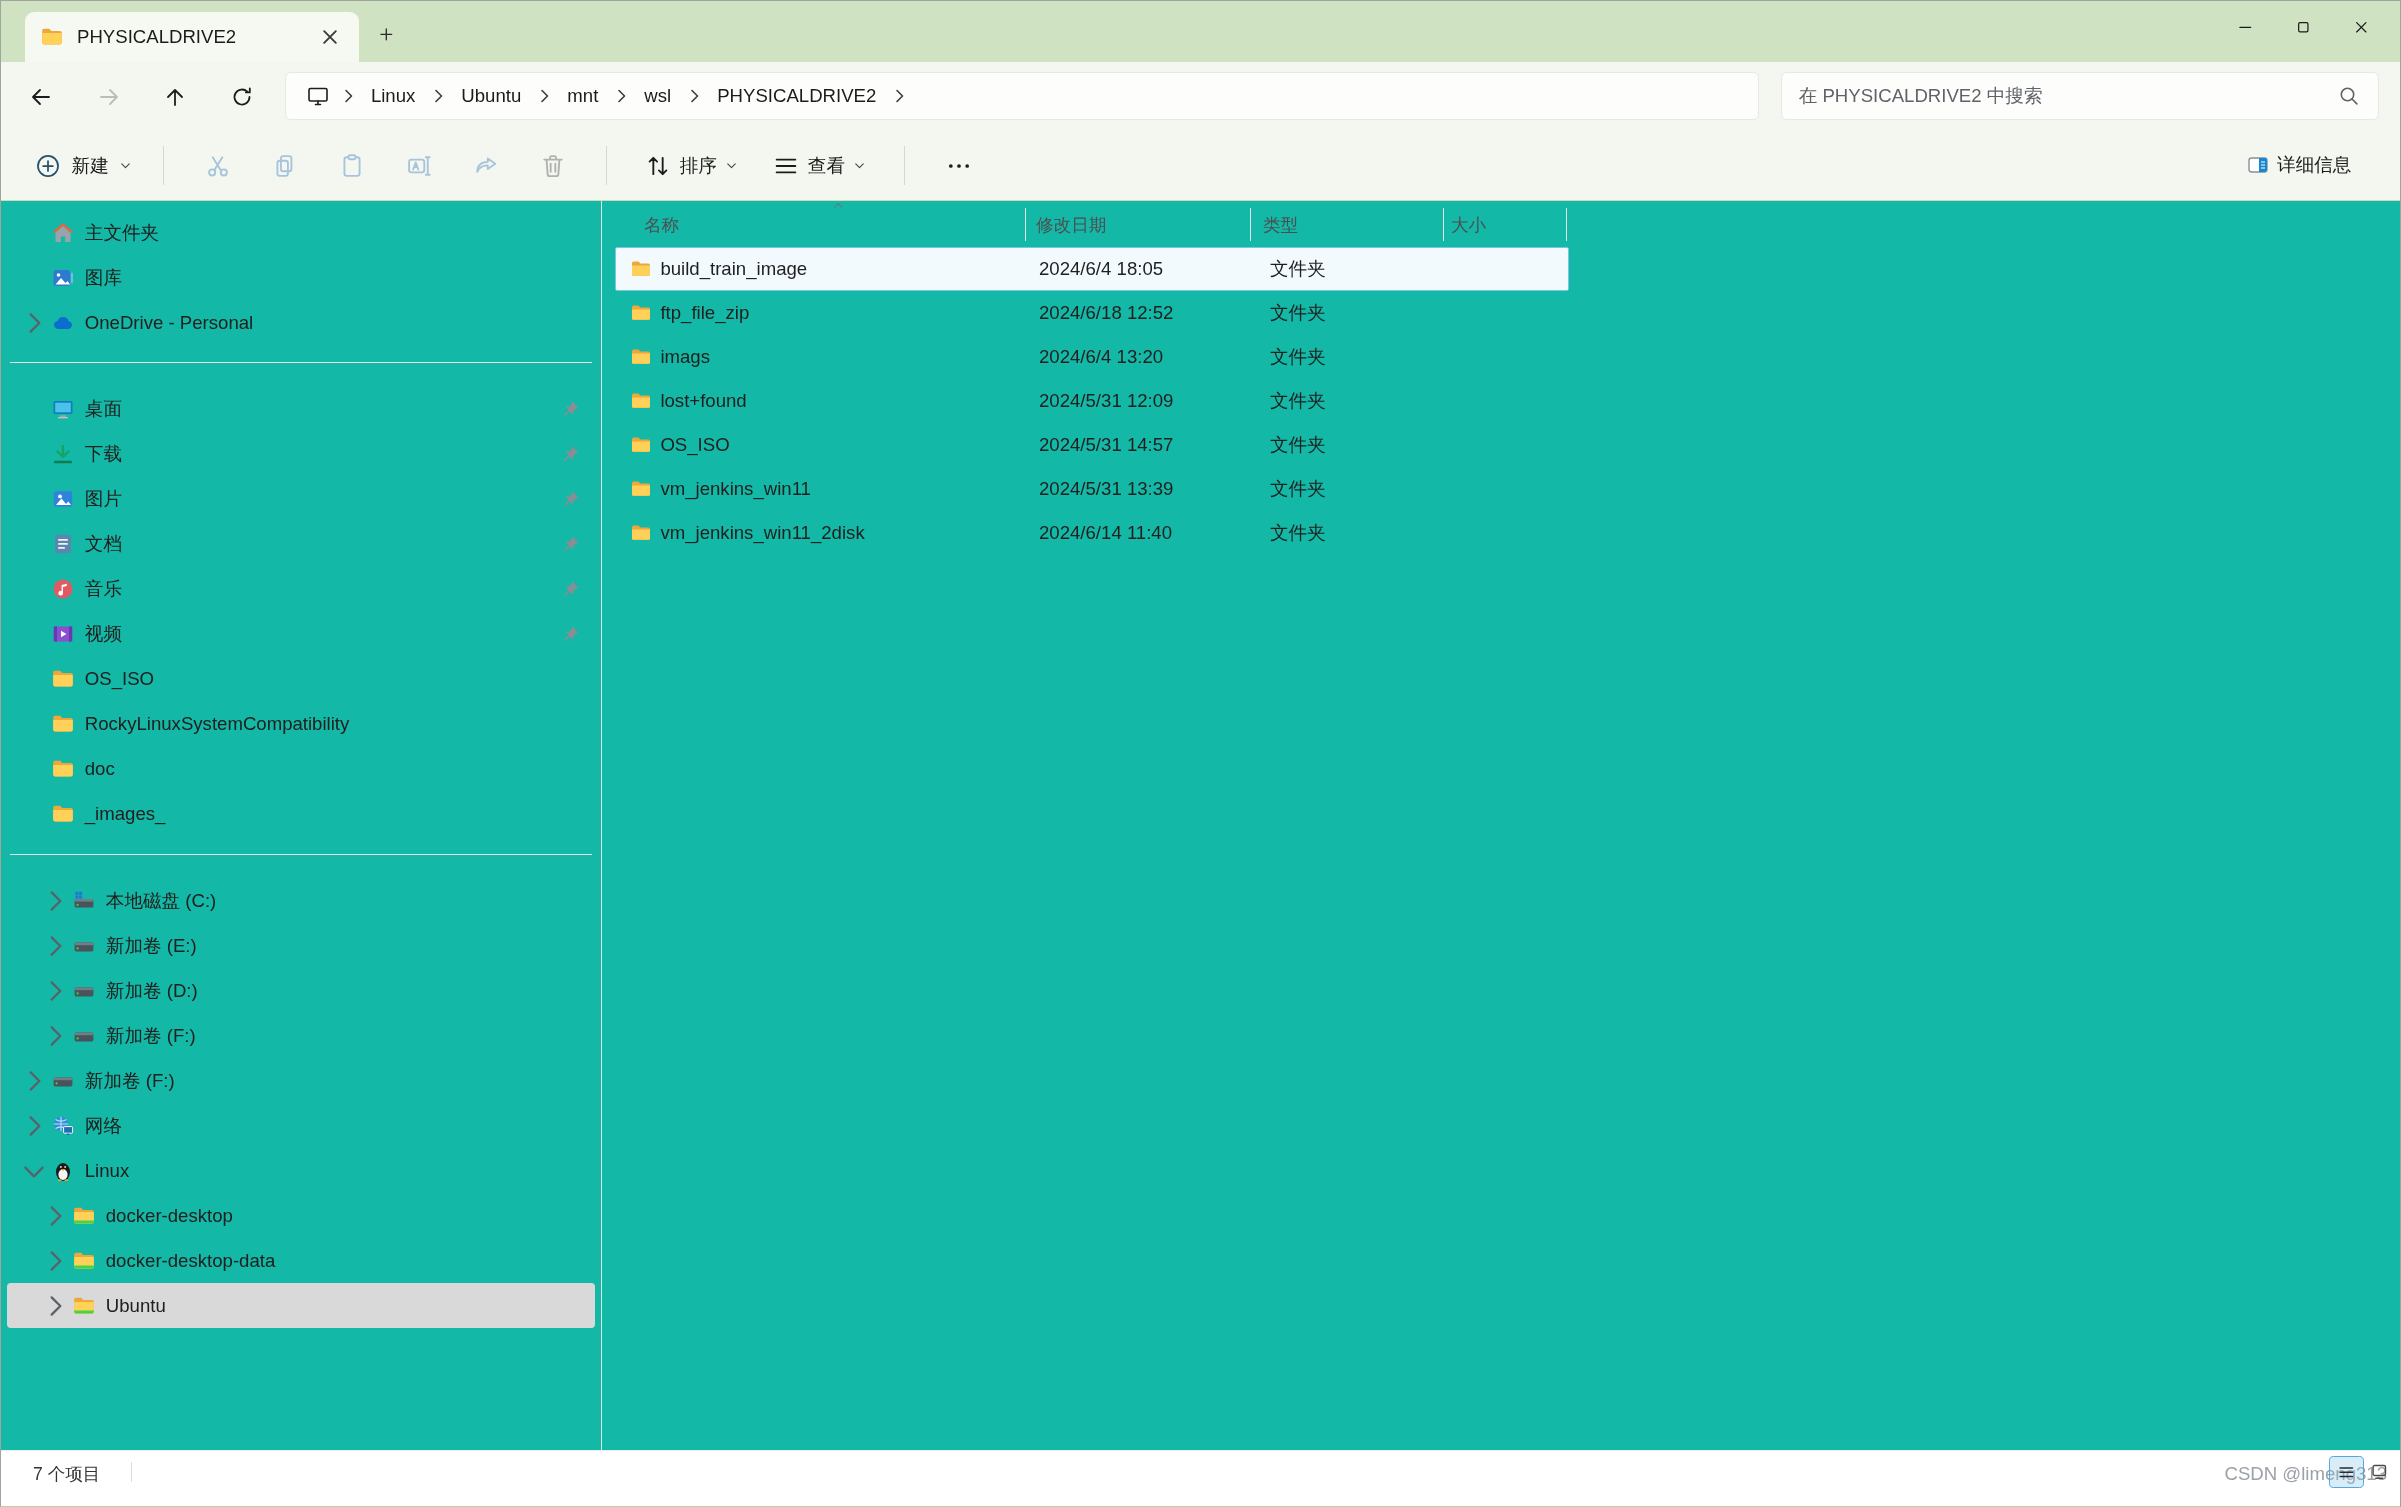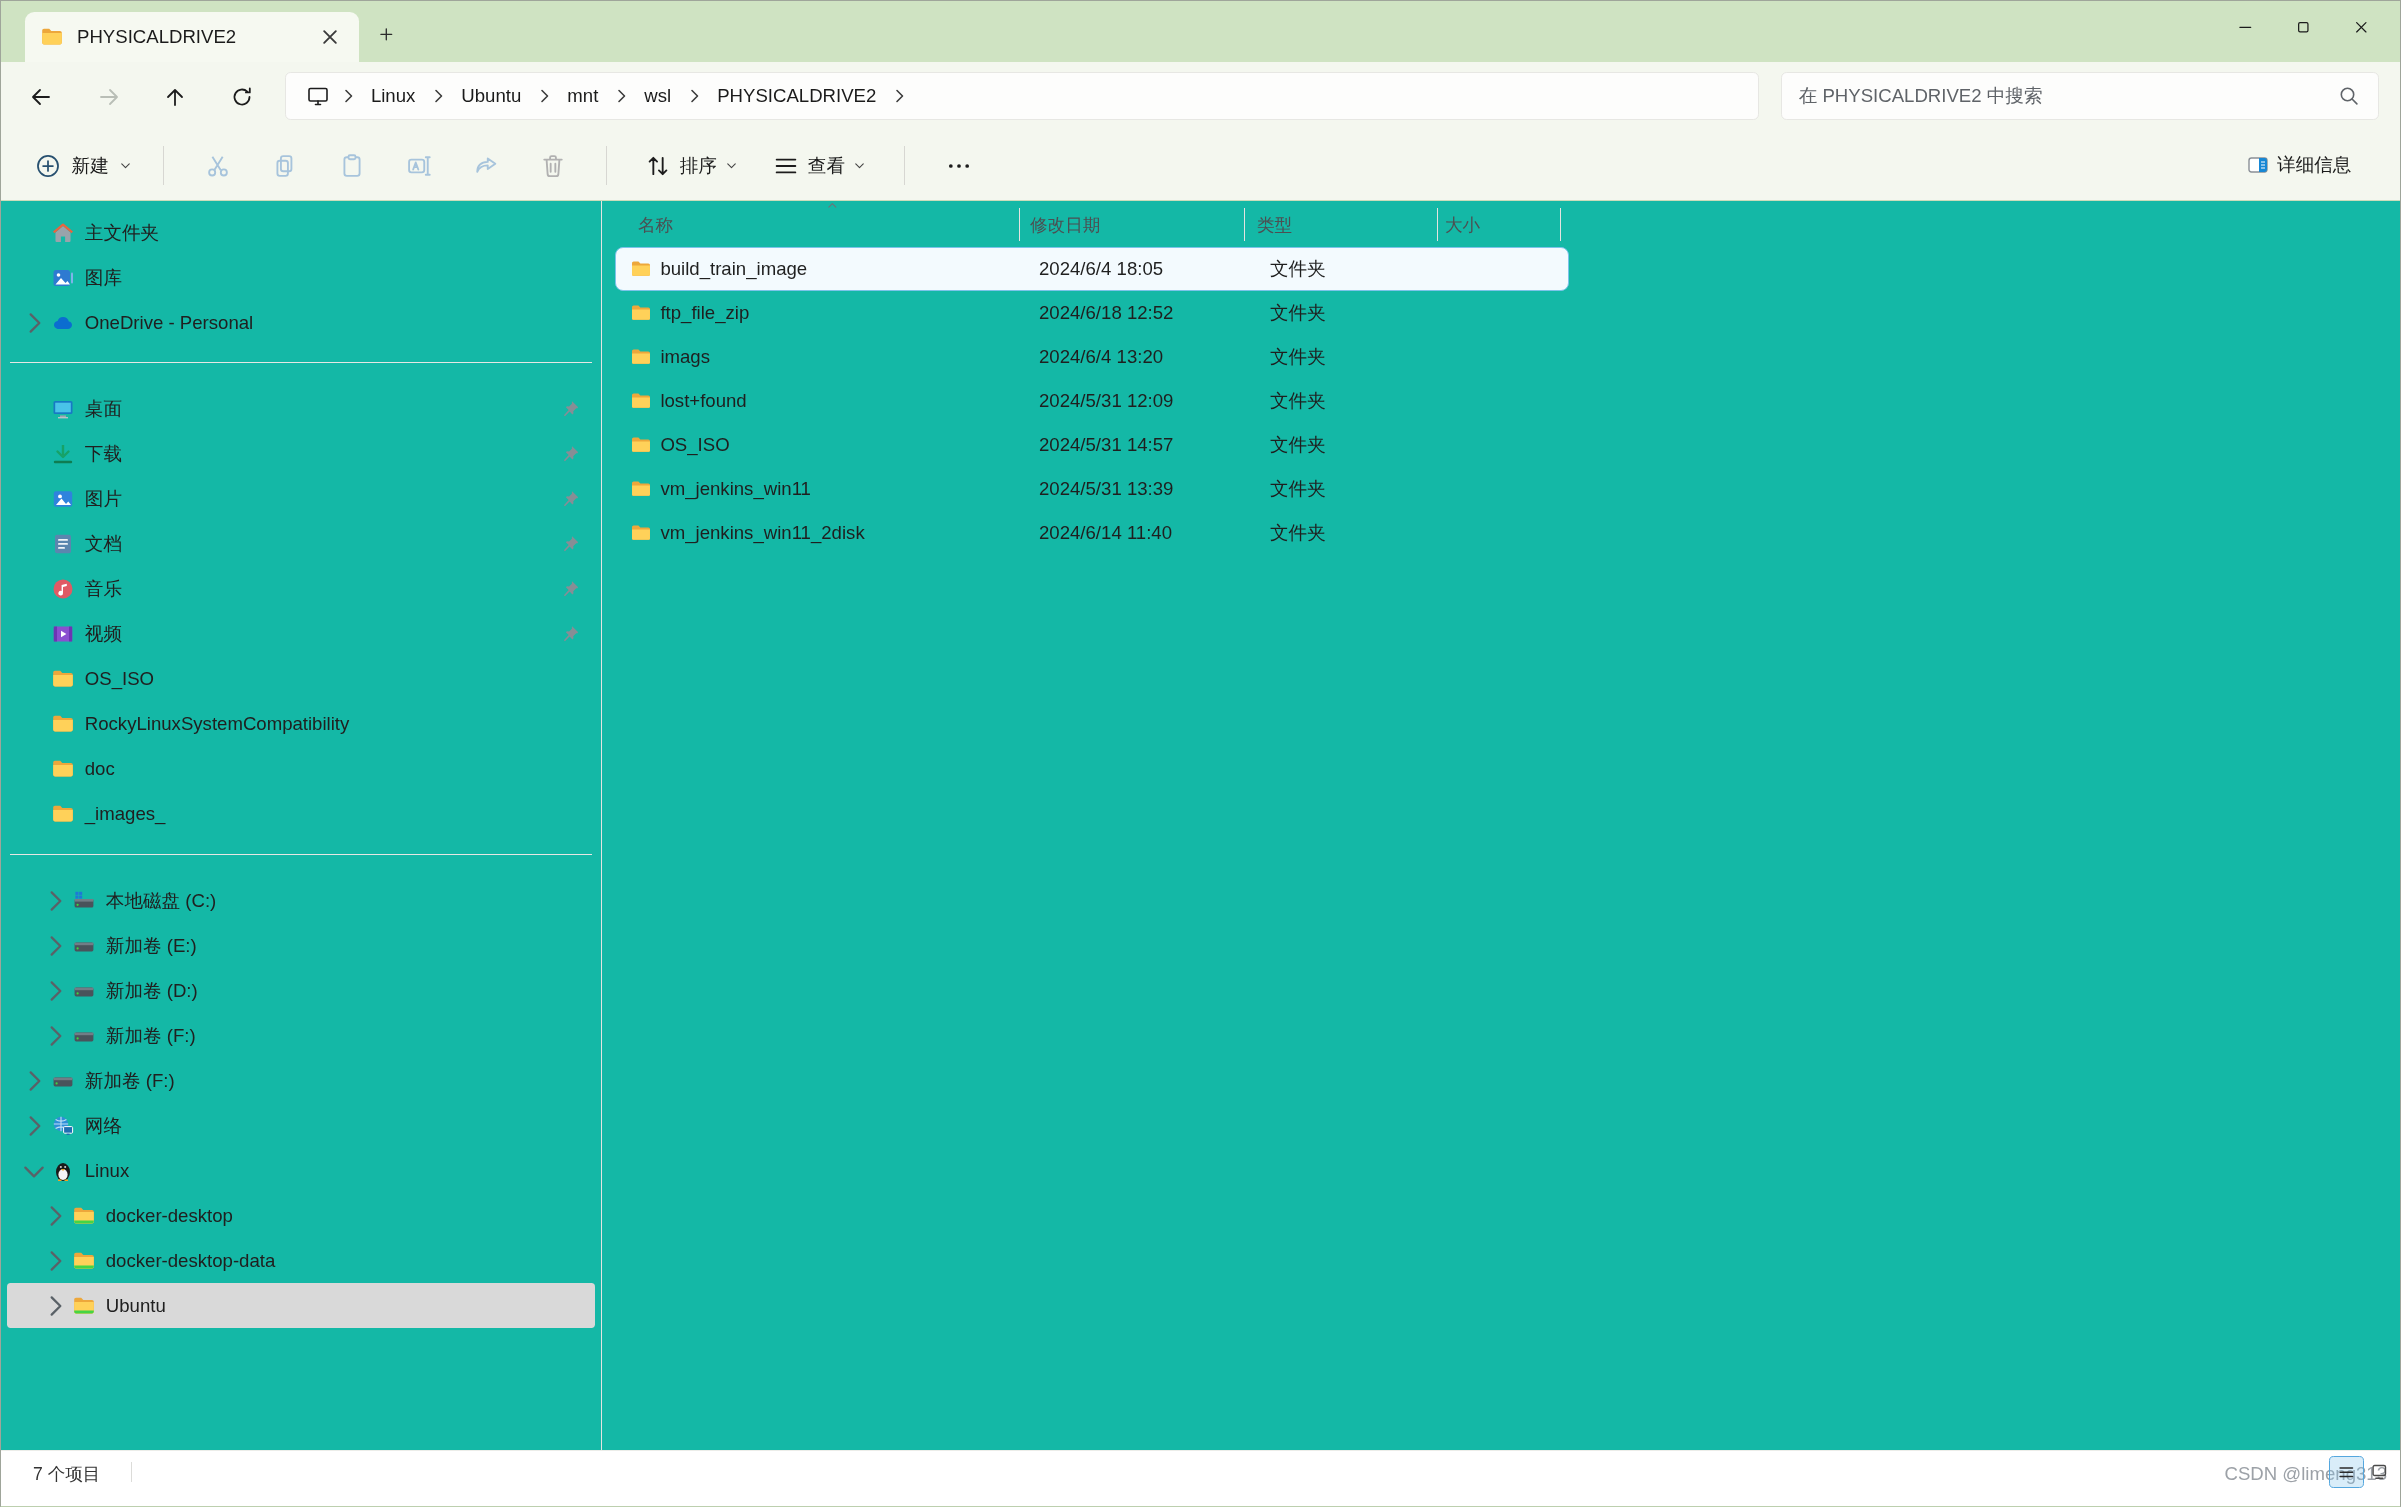--- a/index.html
+++ b/index.html
@@ -46,27 +46,27 @@
   .srow { height:45px; display:flex; align-items:center; margin:0 5.6px; padding-left:11px; border-radius:3.7px; }
   .srow.lvl1 { padding-left:32px; }
   .srow.selected { background:#d9d9d9; }
   .chevslot { width:32px; min-width:32px; display:flex; align-items:center; justify-content:center; }
   .icon26 { width:24px; min-width:24px; height:24px; margin:0 9.3px 0 1.9px; }
   .slabel { font-size:18.6px; color:#202020; white-space:nowrap; }
   .pin { margin-left:auto; margin-right:15px; width:20.4px; height:20.4px; }
   .sb-div { height:0.9px; background:#e7e7e4; margin:16.7px 9.3px 24px 9.3px; }
 
   .filearea { flex:1; position:relative; }
-  .fheader { position:absolute; left:5px; top:0; width:954px; height:46px;text-align:center; }
+  .fheader { position:absolute; left:11px; top:0; width:954px; height:46px;text-align:center; }
   .hlabel { position:absolute; top:12px; font-size:17.6px; color:#4c4f52; }
   .hdiv { position:absolute; top:7.4px; bottom:5.6px; width:0.9px; background:#e3e3e0; }
   .hcaret { position:absolute; top:-3.7px; width:16.7px; height:16.7px; }
   .frows { position:absolute; left:13px; top:46px; width:954px; }
   .frow { position:relative; height:44px; display:flex; align-items:center; padding-left:14px;
-          border:0.9px solid transparent; border-radius:8px; }
+          border:0.9px solid transparent; border-radius:2px; }
   .frow.selected { background:#f3fafe; border-color:#7cc3ea; }
   .icon24 { width:22px; min-width:22px; height:22px; margin-right:8.4px; }
   .fname { font-size:18.6px; color:#1f1f1f; }
   .fdate { position:absolute; left:423px; font-size:18.6px; color:#1f1f1f; }
   .ftype { position:absolute; left:654px; font-size:18.6px; color:#1f1f1f; }
   .fsize { position:absolute; left:838px; font-size:18.6px; color:#1f1f1f; }
 
   
   .statusbar { position:absolute; left:0; right:0; bottom:12px; height:44px; background:#fff; border-top:0.9px solid #ecede9; }
   .count { position:absolute; left:32px; top:11px; font-size:17.6px; color:#333; }

